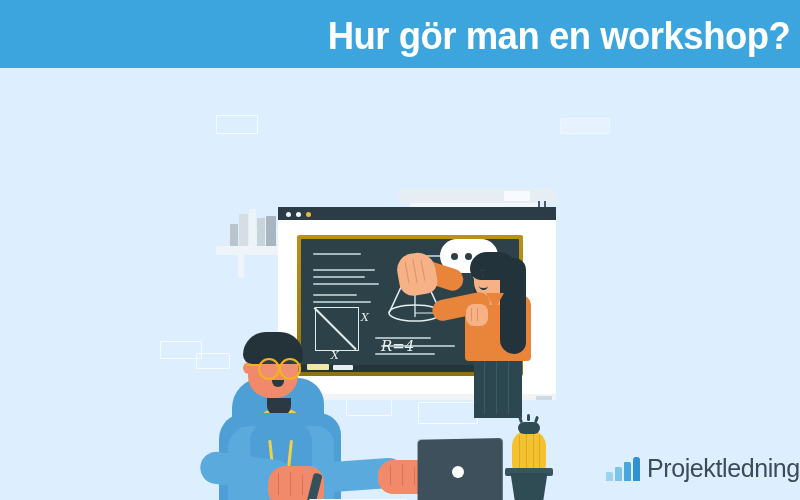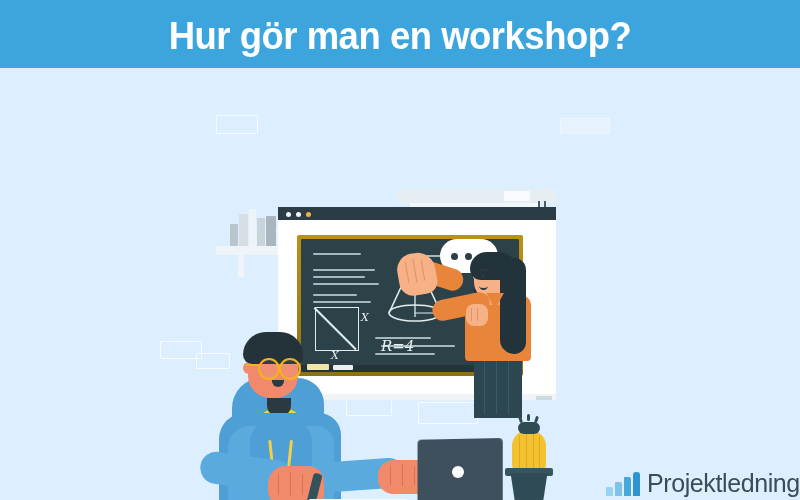--- a/index.html
+++ b/index.html
@@ -6,21 +6,21 @@
   body{
     width:800px;height:500px;overflow:hidden;
     font-family:"Liberation Sans","DejaVu Sans",sans-serif;
     background:#ddeeff;
   }
   #page{position:relative;width:800px;height:500px;background:#ddeeff;overflow:hidden;}
 
   
   .banner{
     position:absolute;left:0;top:0;width:800px;height:72px;
-    background:#3ca5dd;display:flex;align-items:center;justify-content:center;
+    background:#3ca5dd;display:flex;align-items:center;justify-content:flex-end;
   }
   .banner-title{
     color:#ffffff;font-weight:bold;font-size:38px;letter-spacing:-0.5px;
     font-family:"Liberation Sans","DejaVu Sans",sans-serif;
     transform:scaleX(0.96);white-space:nowrap;
   }
 
   
   .stage{position:absolute;left:0;top:68px;width:800px;height:432px;background:#ddeeff;}
 
@@ -131,21 +131,21 @@
   
   .pot{position:absolute;left:508px;top:405px;width:42px;height:33px;background:#2f4c55;
        clip-path:polygon(6% 0,94% 0,82% 100%,18% 100%);}
   .pot-rim{position:absolute;left:505px;top:400px;width:48px;height:8px;background:#36555f;border-radius:2px;}
   .cact{position:absolute;left:512px;top:362px;width:34px;height:46px;background:#f2c230;border-radius:16px 16px 12px 12px;}
   .cact-rib{position:absolute;width:1.3px;background:#e3a81c;border-radius:1px;}
   .cact-top{position:absolute;left:518px;top:354px;width:22px;height:12px;background:#2f4c55;border-radius:8px;}
   .cact-spike{position:absolute;width:3px;height:7px;background:#2f4c55;border-radius:2px;}
 
   
-  .logo{position:absolute;left:606px;top:456px;display:flex;align-items:flex-end;gap:7px;margin-top:15px;}
+  .logo{position:absolute;left:606px;top:456px;display:flex;align-items:flex-end;gap:7px;}
   .logo-bars{display:flex;align-items:flex-end;gap:2px;height:24px;}
   .lb{width:7px;border-radius:1px 2px 0 0;}
   .logo-text{
     font-size:25px;color:#3d4b55;letter-spacing:-0.4px;line-height:1;
     font-family:"Liberation Sans","DejaVu Sans",sans-serif;font-weight:400;
   }
 </style>
 </head>
 <body>
 

